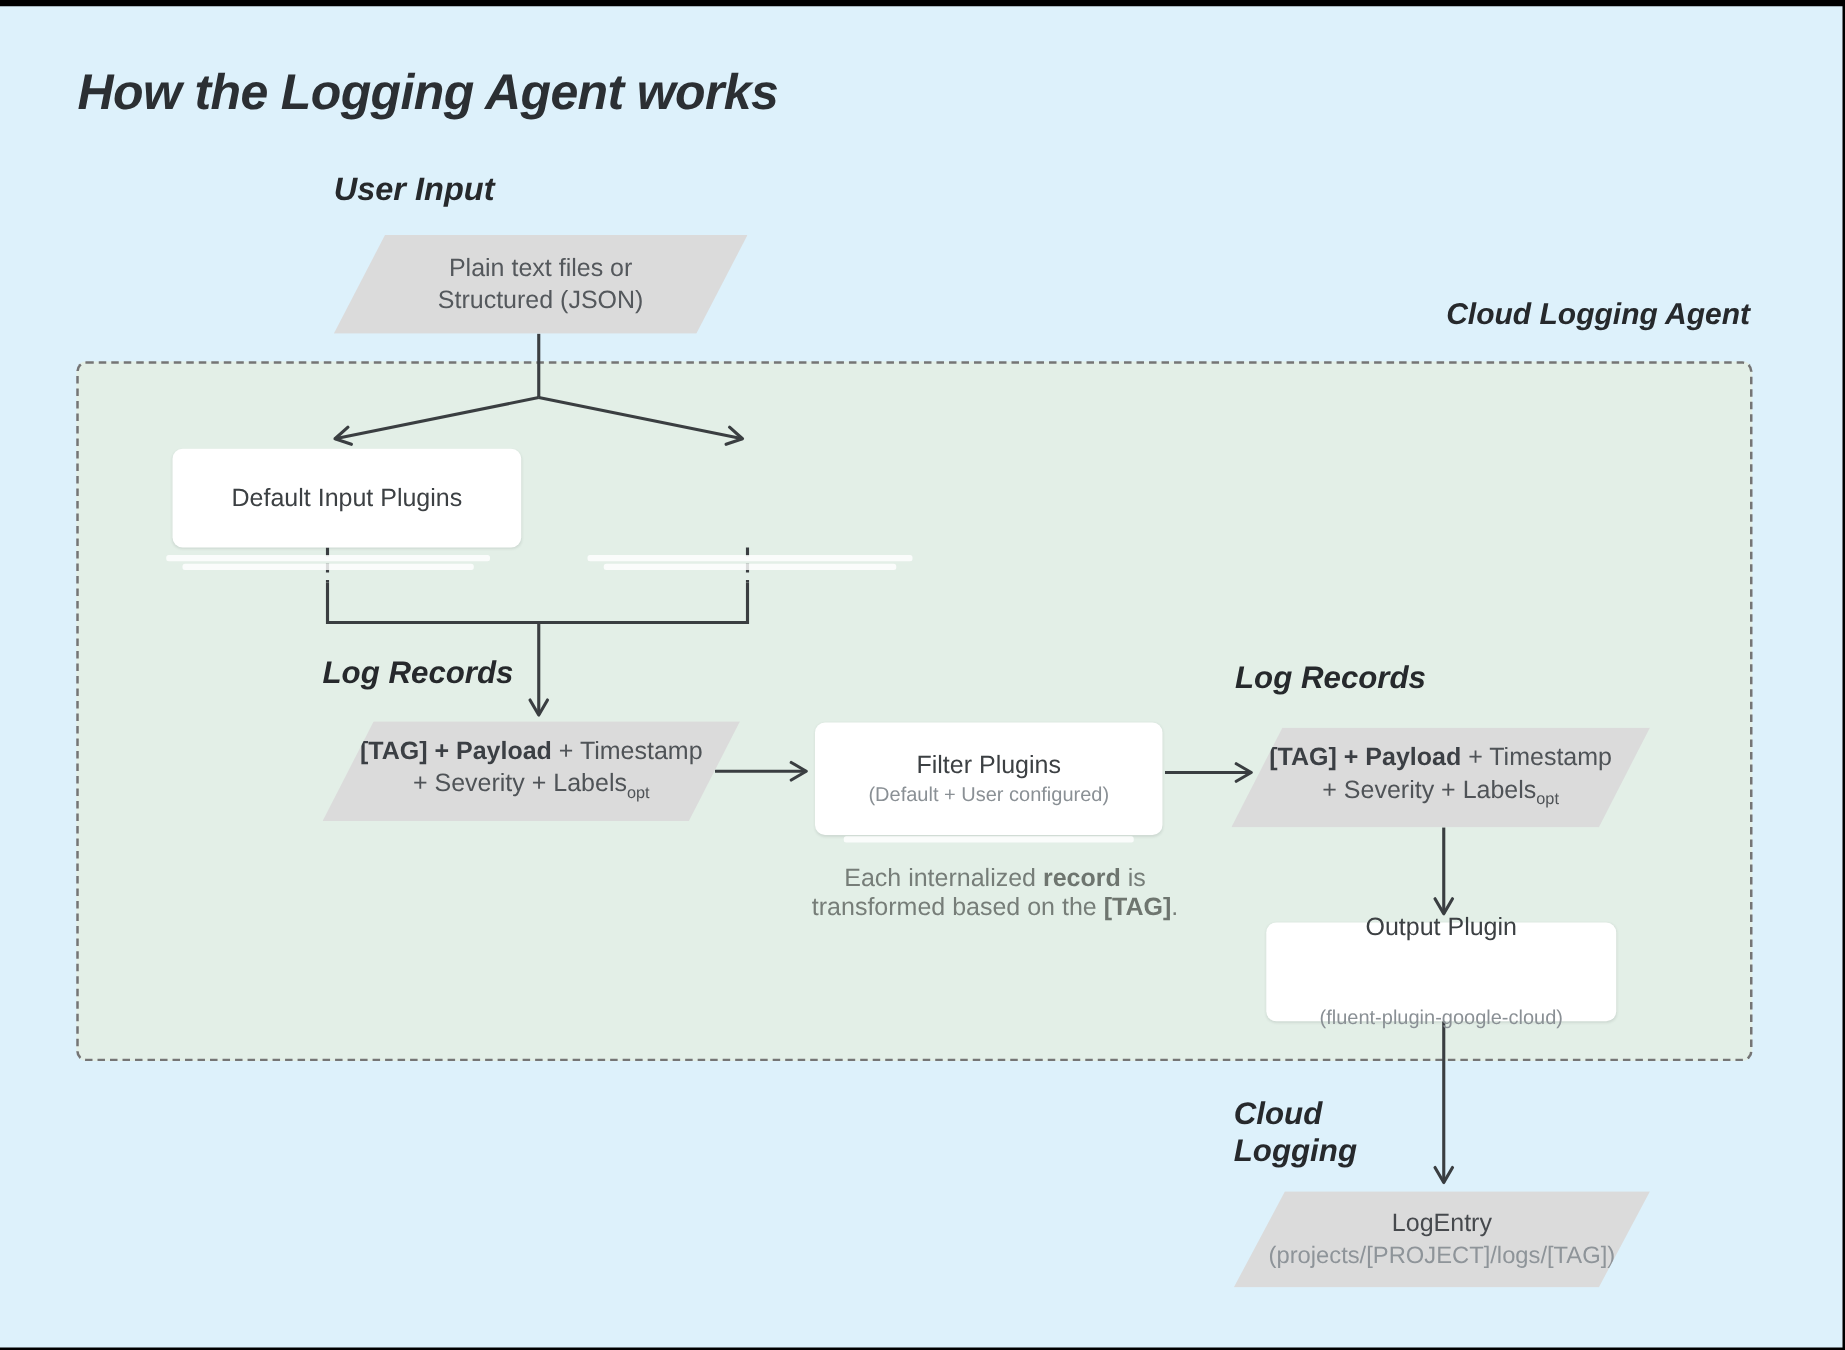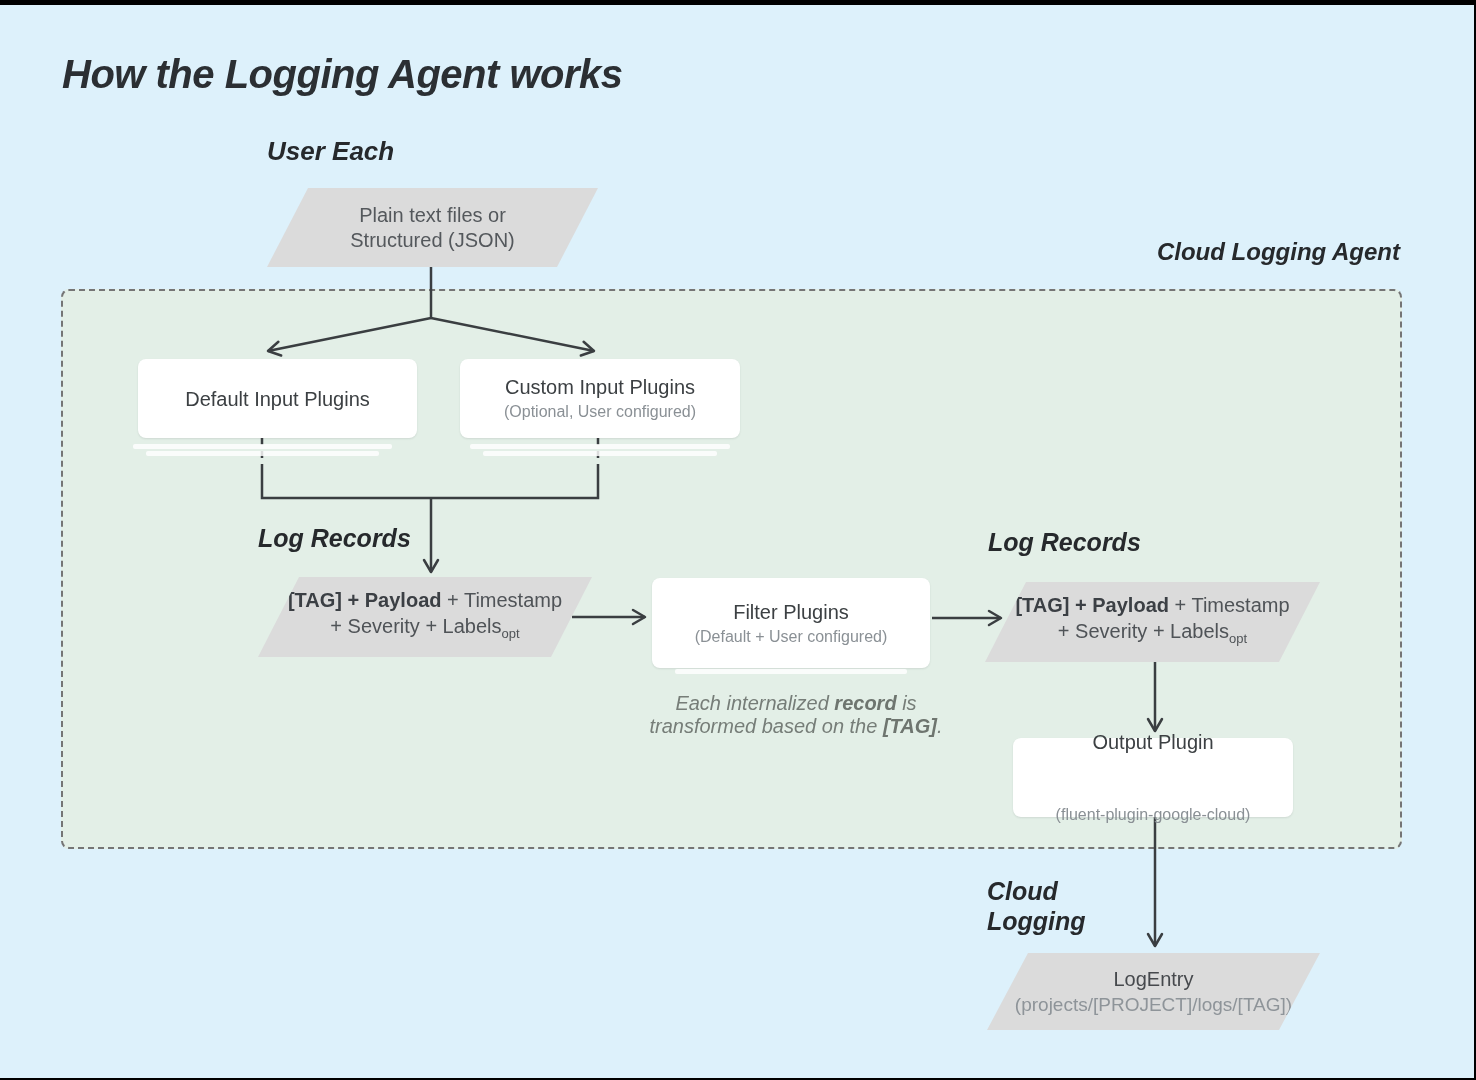--- a/index.html
+++ b/index.html
@@ -34,21 +34,21 @@
   .agent-box{
     position:absolute;left:61px;top:289px;width:1341px;height:560px;
     box-sizing:border-box;border:2px dashed #757575;border-radius:8px;
     background:#e3efe7;
   }
   .record-line{font-size:20px;color:#4f5357;line-height:26px;}
   .record-line b{color:#3b3f44;}
   .record-line sub{font-size:13px;}
   .note{
     position:absolute;left:596px;top:692px;width:400px;text-align:center;
-    font-style:italic;font-size:20px;line-height:23px;color:#767d78;
+    font-size:20px;line-height:23px;color:#767d78;
   }
   .note b{color:#6e756f;}
   svg.wires{position:absolute;left:0;top:0;pointer-events:none;}
 </style>
 </head>
 <body>
 
 <div class="stage">
 
   <div class="edge" style="left:0;top:0;width:1476px;height:5px;"></div>
@@ -77,38 +77,34 @@
       <path d="M431 498 V572" marker-end="url(#vhead)"></path>
 
       <path d="M572 617 H645" marker-end="url(#vhead)"></path>
       <path d="M932 618 H1001" marker-end="url(#vhead)"></path>
 
       <path d="M1155 662 V731" marker-end="url(#vhead)"></path>
       <path d="M1155 817 V946" marker-end="url(#vhead)"></path>
     </g>
   </svg>
 
-  <div class="abs lbl" style="left:267px;top:136px;font-size:26px;">User Each</div>
+  <div class="abs lbl" style="left:267px;top:136px;font-size:26px;">User Input</div>
   <div class="pgram" style="left:267px;top:188px;width:331px;height:79px;">
     <div class="pline">Plain text files or</div>
     <div class="pline">Structured (JSON)</div>
   </div>
 
   <div class="abs lbl" style="right:76px;top:238px;font-size:24px;font-weight:600;margin-left:12px;">Cloud Logging Agent</div>
 
   <div class="node" style="left:138px;top:359px;width:279px;height:79px;">
     <div class="node-title">Default Input Plugins</div>
   </div>
   <div class="stackbar" style="left:133px;top:444px;width:259px;"></div>
   <div class="stackbar" style="left:146px;top:451px;width:233px;"></div>
 
-  <div class="node" style="left:460px;top:359px;width:280px;height:79px;">
-    <div class="node-title">Custom Input Plugins</div>
-    <div class="node-sub">(Optional, User configured)</div>
-  </div>
   <div class="stackbar" style="left:470px;top:444px;width:260px;"></div>
   <div class="stackbar" style="left:483px;top:451px;width:234px;"></div>
 
   <div class="abs lbl" style="left:258px;top:524px;font-size:25px;">Log Records</div>
   <div class="pgram" style="left:258px;top:577px;width:334px;height:80px;">
     <div class="record-line"><b>[TAG] + Payload</b><span> + Timestamp</span></div>
     <div class="record-line"><span>+ Severity + Labels</span><sub>opt</sub></div>
   </div>
 
   <div class="node" style="left:652px;top:578px;width:278px;height:90px;">

